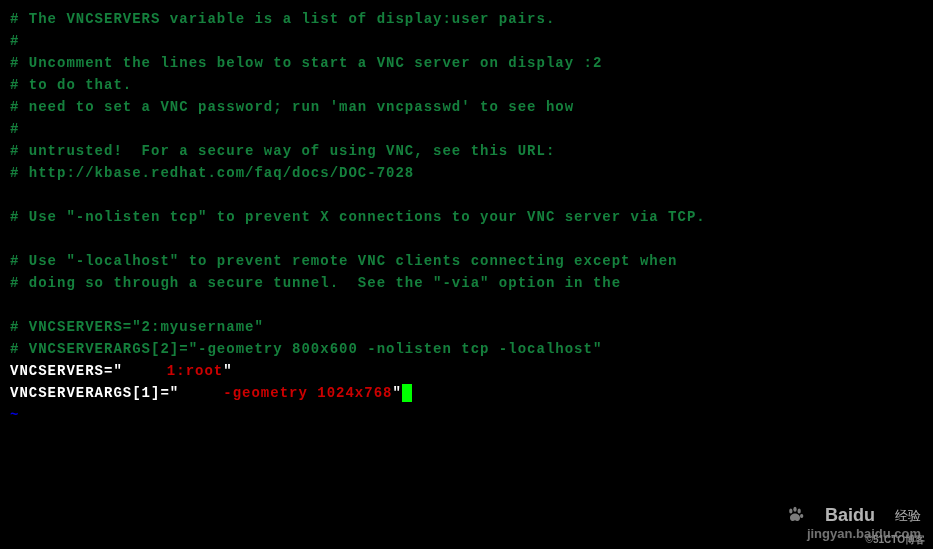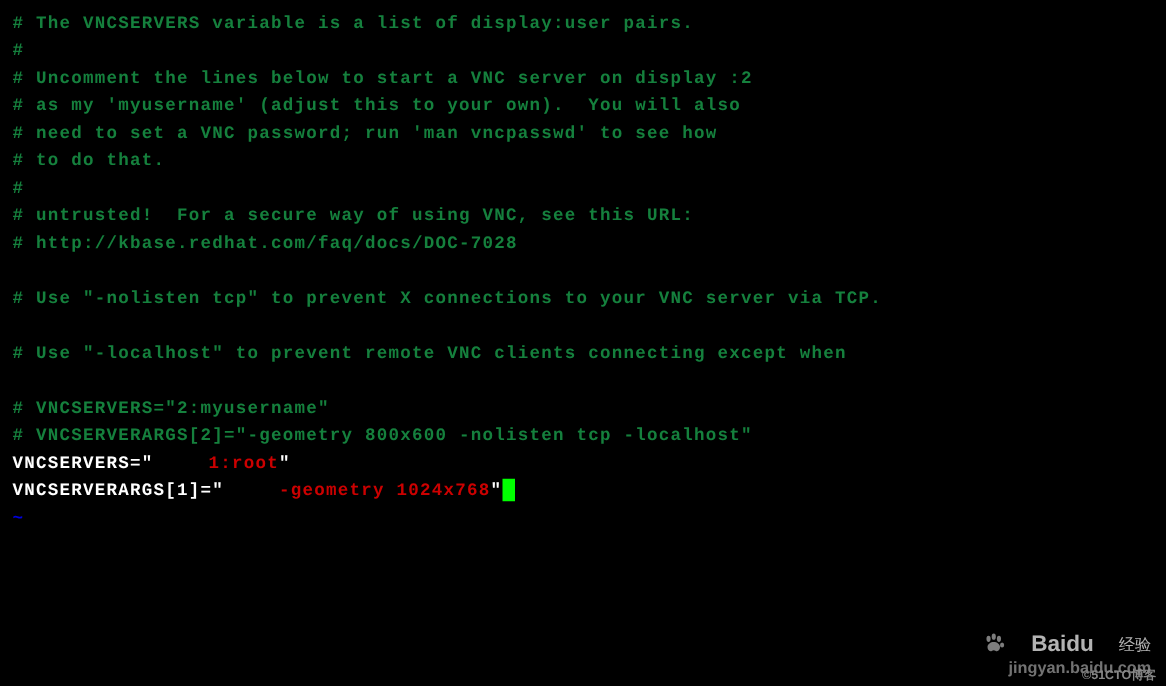--- a/index.html
+++ b/index.html
@@ -96,30 +96,30 @@
       height: 100%;
     }
   </style>
 </head>
 <body>
 
 <div class="terminal">
   <div class="line comment"># The VNCSERVERS variable is a list of display:user pairs.</div>
   <div class="line comment">#</div>
   <div class="line comment"># Uncomment the lines below to start a VNC server on display :2</div>
-  <div class="line comment"># as my 'myusername' (adjust this to your own).  You will also</div>
+  <div class="line comment"># to do that.</div>
   <div class="line comment"># need to set a VNC password; run 'man vncpasswd' to see how</div>
-  <div class="line comment"># to do that.</div>
   <div class="line comment">#</div>
   <div class="line comment"># untrusted!  For a secure way of using VNC, see this URL:</div>
   <div class="line comment"># http://kbase.redhat.com/faq/docs/DOC-7028</div>
   <div class="line"></div>
   <div class="line comment"># Use "-nolisten tcp" to prevent X connections to your VNC server via TCP.</div>
   <div class="line"></div>
   <div class="line comment"># Use "-localhost" to prevent remote VNC clients connecting except when</div>
+  <div class="line comment"># doing so through a secure tunnel.  See the "-via" option in the</div>
   <div class="line"></div>
   <div class="line comment"># VNCSERVERS="2:myusername"</div>
   <div class="line comment"># VNCSERVERARGS[2]="-geometry 800x600 -nolisten tcp -localhost"</div>
   <div class="line"><span class="white">VNCSERVERS="</span><span class="red">1:root</span><span class="white">"</span></div>
   <div class="line"><span class="white">VNCSERVERARGS[1]="</span><span class="red">-geometry 1024x768</span><span class="white">"</span><span class="cursor"></span></div>
   <div class="line tilde">~</div>
 </div>
 
 <div class="watermark">
   <div class="watermark-top">

